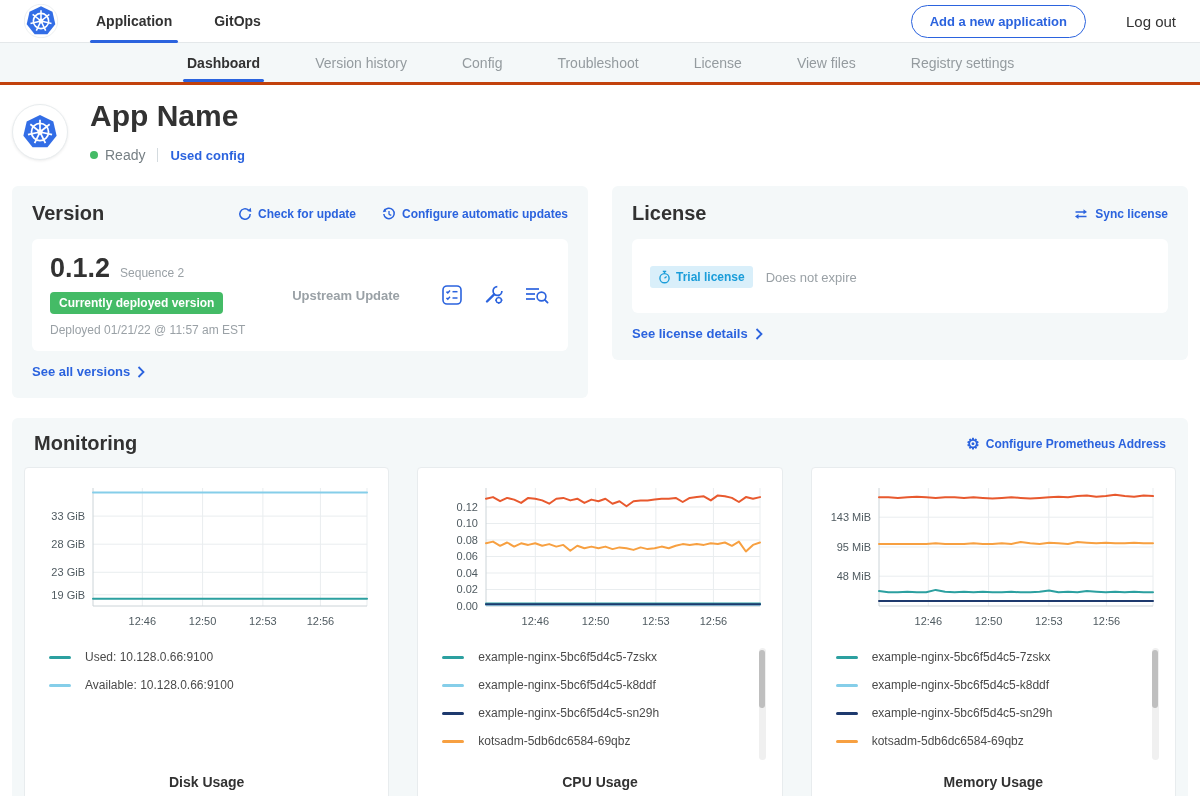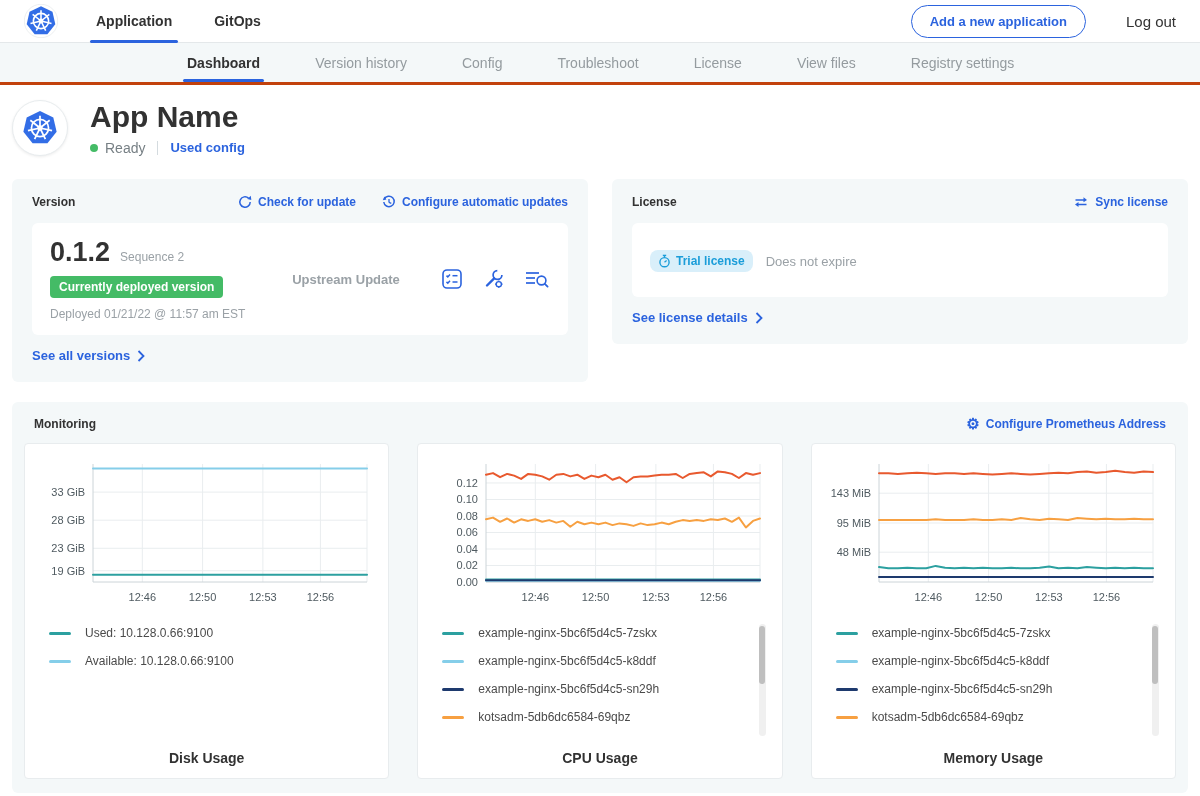--- a/index.html
+++ b/index.html
@@ -57,32 +57,32 @@
   
   .app-header { display: flex; align-items: center; padding: 15px 24px 15px 12px; }
   .avatar {
     width: 56px; height: 56px; border-radius: 50%;
     background: #fff; border: 1px solid #e8ecee;
     box-shadow: 0 1px 3px rgba(0,0,0,.08);
     display: flex; align-items: center; justify-content: center;
     margin-right: 22px; flex: 0 0 auto;
   }
   .app-title { font-size: 30px; font-weight: 700; color: #323232; line-height: 32px; }
-  .status-row { display: flex; align-items: center; margin-top: 7px; }
+  .status-row { display: flex; align-items: center; margin-top: 15px; }
   .status-dot { width: 8px; height: 8px; border-radius: 50%; background: #44bb66; margin-right: 7px; }
   .status-text { font-size: 14px; color: #767f84; }
   .vdivider { width: 1px; height: 14px; background: #d4dbdf; margin: 0 12px; }
   .link { color: #2b63de; font-weight: 700; cursor: pointer; }
   .edit-config { font-size: 13px; }
 
   
   .cards-row { display: flex; gap: 24px; padding: 8px 12px 0 12px; align-items: flex-start; }
   .card { background: #f4f8f9; border-radius: 6px; padding: 16px 20px 18px 20px; }
   .card-head { display: flex; align-items: center; margin-bottom: 14px; }
-  .card-title { font-size: 12px; font-weight: 700; color: #323232; }
+  .card-title { font-size: 20px; font-weight: 700; color: #323232; }
   .card-actions { margin-left: auto; display: flex; align-items: center; gap: 26px; }
   .icon-link { display: inline-flex; align-items: center; gap: 6px; font-size: 12px; }
   .version-card { width: 576px; }
   .license-card { flex: 1; }
   .inner-card { background: #fff; border-radius: 6px; padding: 14px 18px; }
   .version-inner { display: flex; align-items: center; min-height: 96px; }
   .version-left { min-width: 210px; }
   .vnum-row { display: flex; align-items: baseline; }
   .vnum { font-size: 27px; font-weight: 700; color: #323232; }
   .vseq { font-size: 12px; color: #9aa1a6; margin-left: 10px; }
@@ -100,21 +100,21 @@
   .cust-row { display: flex; align-items: center; }
   .cust-name { font-size: 16px; font-weight: 700; color: #36495a; }
   .channel-badge {
     margin-left: 11px; background: #eef6fb; color: #6e9fc1;
     font-size: 12px; padding: 3px 8px; border-radius: 3px;
   }
   .lic-row2 { display: flex; align-items: center; margin-top: 13px; }
   .trial-badge {
     display: inline-flex; align-items: center; gap: 5px;
     background: #d9effa; color: #1b9dd9; font-size: 12px; font-weight: 700;
-    padding: 4px 8px; border-radius: 8px;
+    padding: 4px 8px; border-radius: 3px;
   }
   .expiry { font-size: 13px; color: #9aa1a6; margin-left: 13px; }
 
   
   .monitoring { margin: 20px 12px 0 12px; background: #f4f8f9; border-radius: 6px; padding: 14px 12px 14px 12px; }
   .monitoring .card-head { padding: 0 10px; margin-bottom: 12px; }
   .gear-glyph { font-size: 15px; line-height: 1; color: #2b63de; }
   .charts { display: flex; gap: 28px; }
   .chart-card {
     flex: 1; background: #fff; border: 1px solid #e8ecee; border-radius: 4px;

